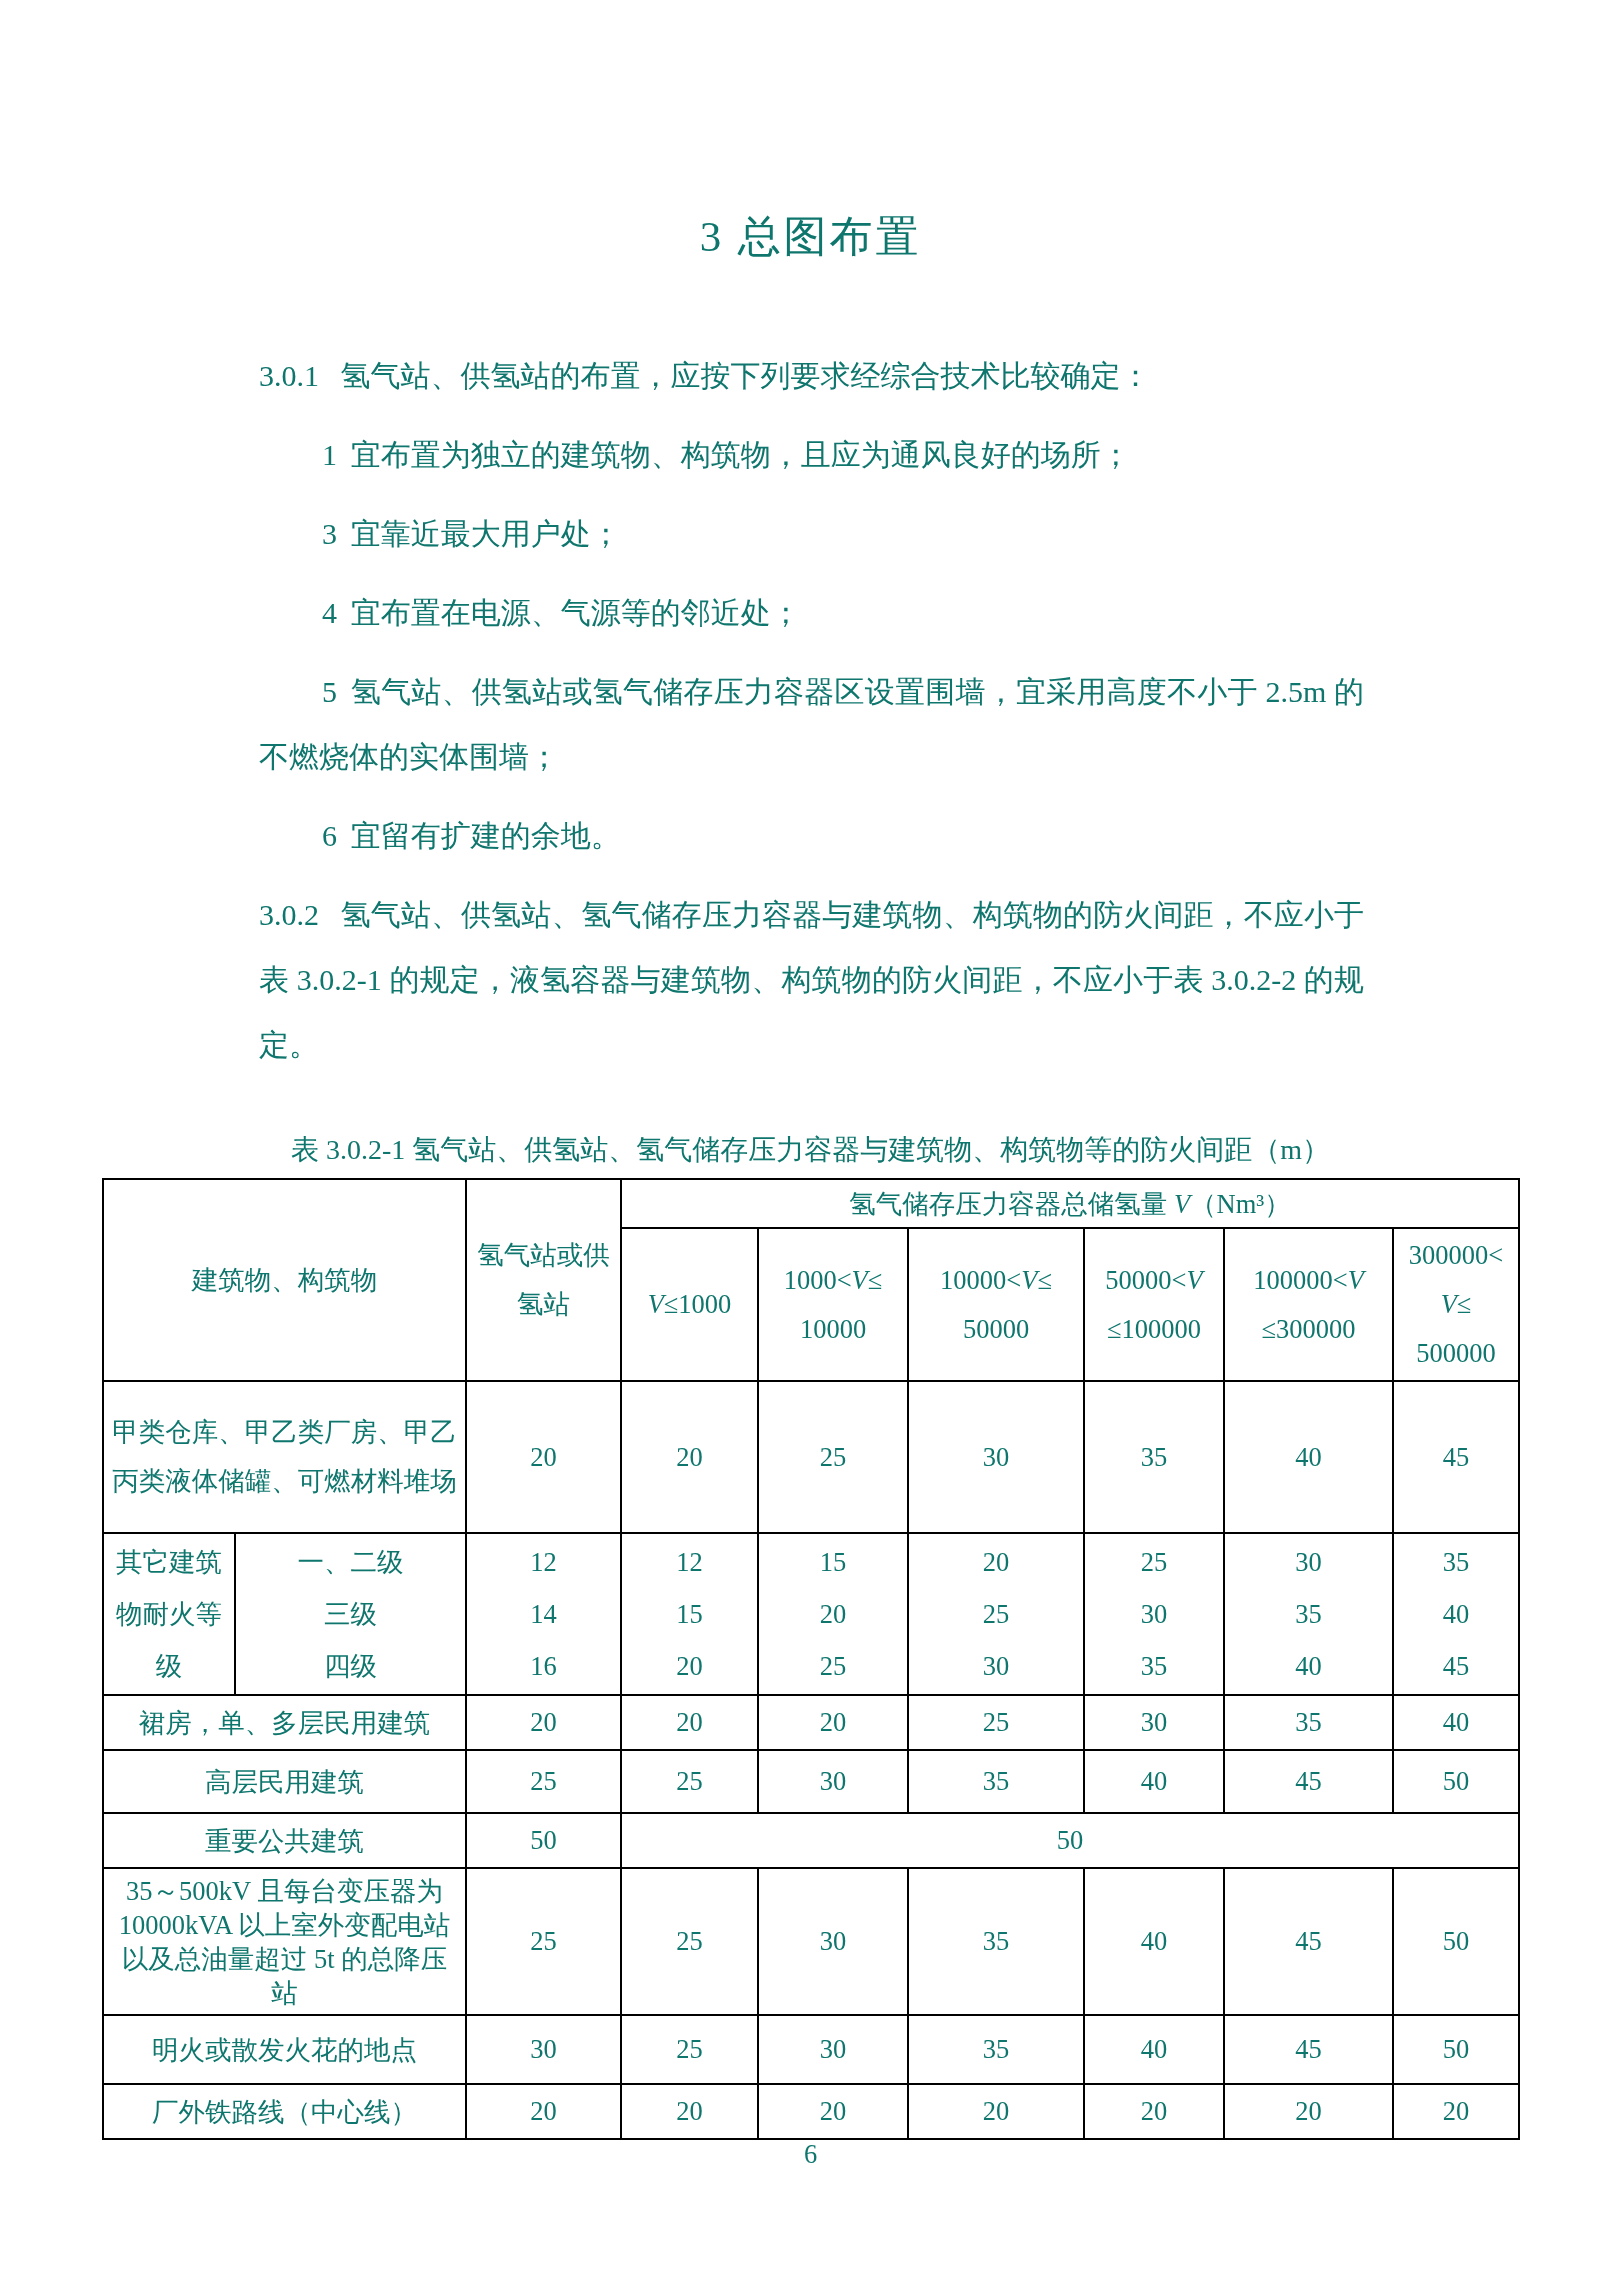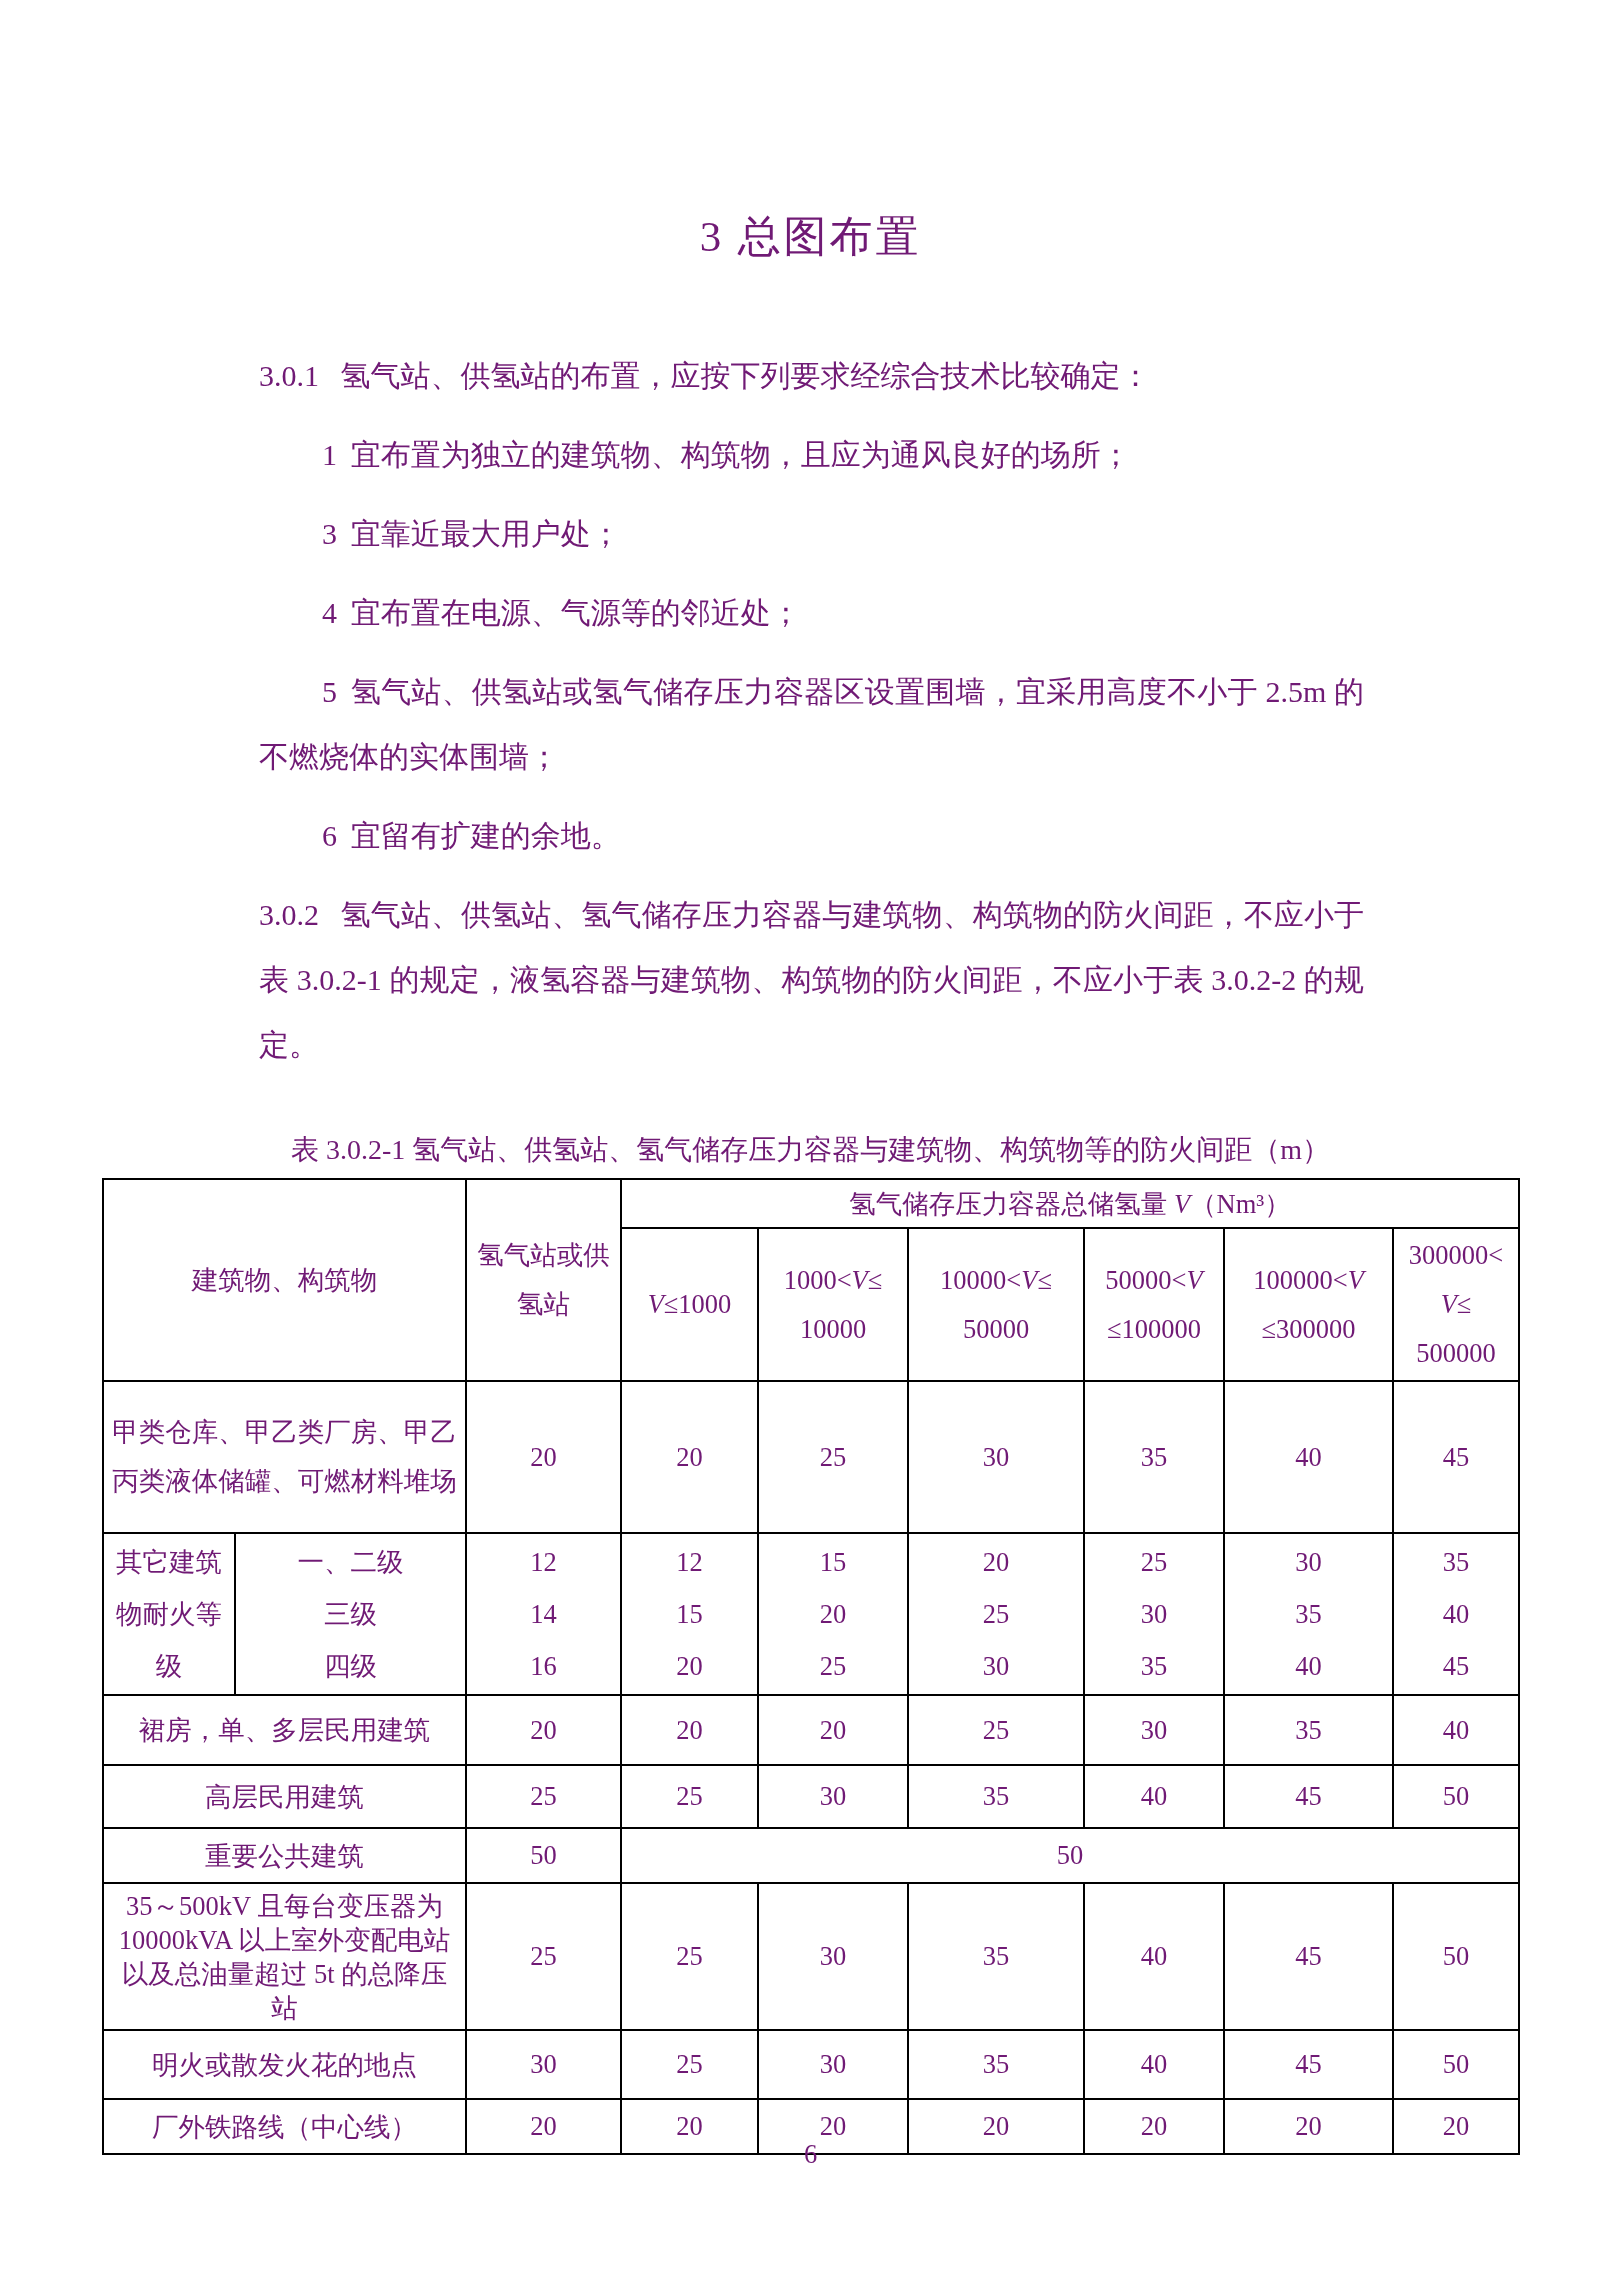--- a/index.html
+++ b/index.html
@@ -1,21 +1,21 @@
 <!DOCTYPE html>
 <html><head>
 <meta charset="utf-8">
 <style>
   html,body { margin:0; padding:0; background:#888; }
   .page {
     position:relative;
     width:1621px; height:2293px;
     margin:0 auto;
     background:#ffffff;
-    color:#701a75;
+    color:#0f766e;
     font-family:"Liberation Serif","DejaVu Serif",serif;
     overflow:hidden;
   }
   .doc-title {
     position:absolute; top:208px; left:0; width:100%;
     text-align:center;
     font-size:43px; letter-spacing:2.9px;
     white-space:nowrap;
   }
   .body-text {
@@ -141,21 +141,21 @@
 30
 35</td>
         <td class="lh-triple">30
 35
 40</td>
         <td class="lh-triple">35
 40
 45</td>
       </tr>
 
-      <tr style="height:70px">
+      <tr style="height:55px">
         <td colspan="2" class="wraps">裙房，单、多层民用建筑</td>
         <td>20</td>
         <td>20</td>
         <td>20</td>
         <td>25</td>
         <td>30</td>
         <td>35</td>
         <td>40</td>
       </tr>
 

